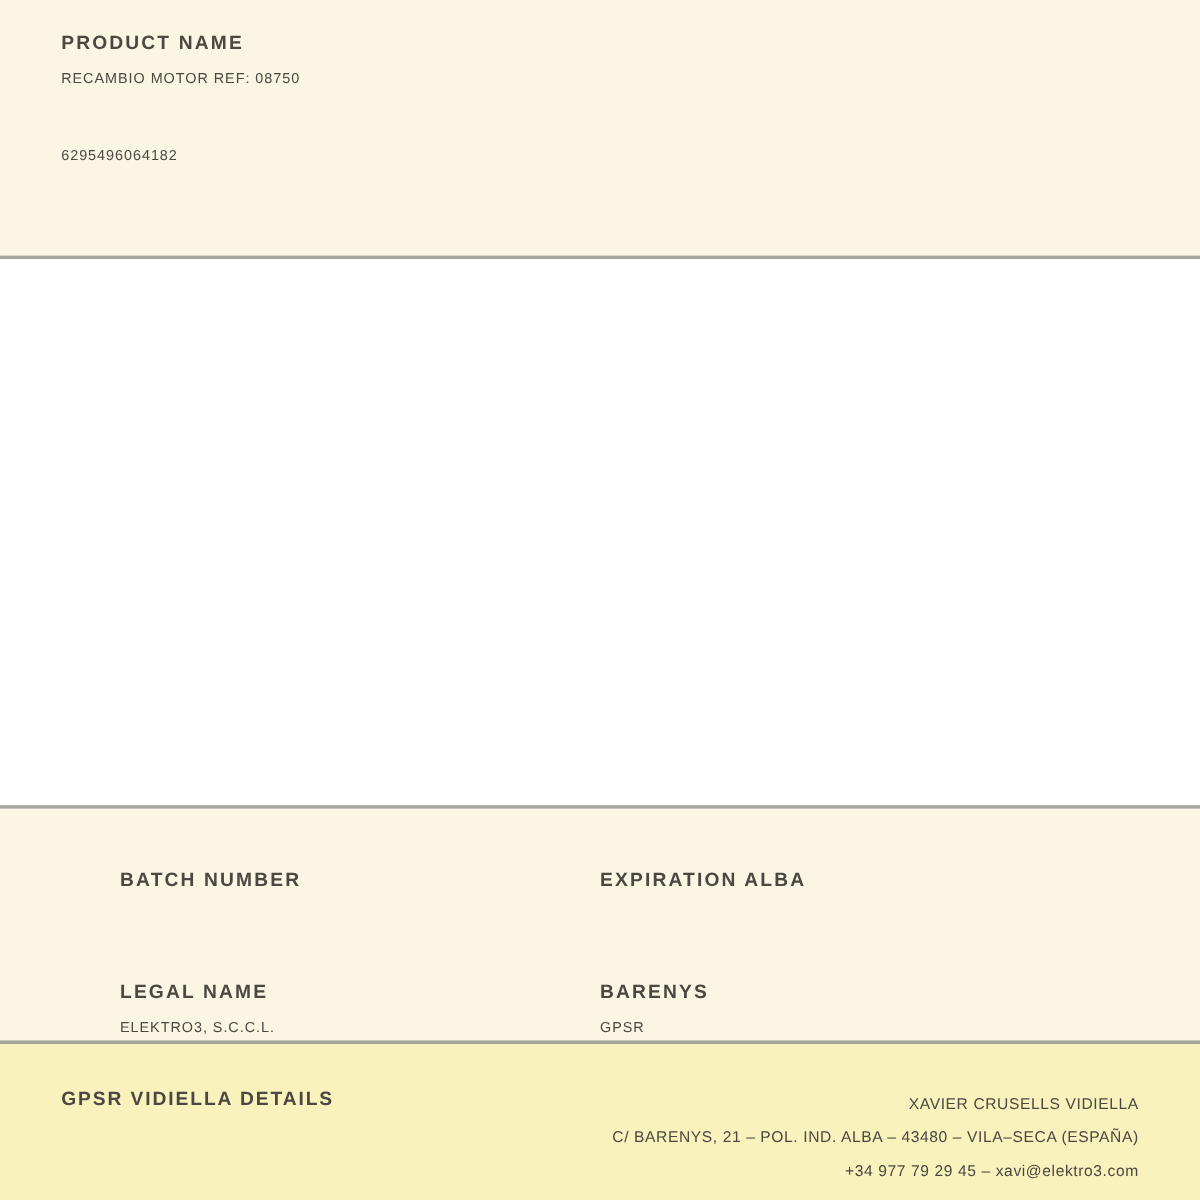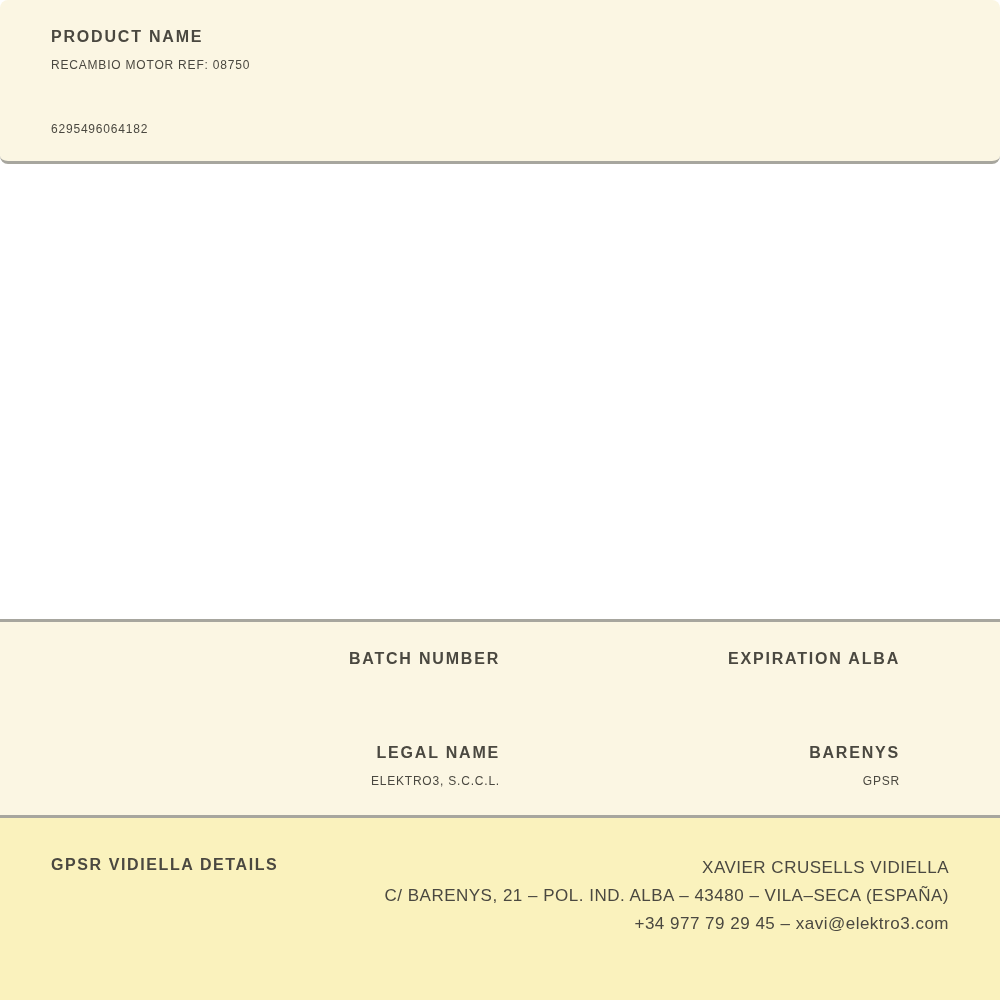--- a/index.html
+++ b/index.html
@@ -13,24 +13,23 @@
     width: 1000px;
     height: 1000px;
     display: flex;
     flex-direction: column;
     overflow: hidden;
   }
 
   
   .section-product {
     background: #fbf6e3;
-    height: 164px;
+    height: 216px;
     padding: 26px 51px 0 51px;
     border-bottom: 3px solid #a7a69e;
-    border-radius: 8px;
   }
   .section-image {
     background: #ffffff;
     height: 458px;
     border-bottom: 3px solid #a7a69e;
   }
   .section-batch {
     background: #fbf6e3;
     height: 196px;
     padding: 26px 100px 0 100px;
@@ -58,30 +57,31 @@
     line-height: 26px;
     margin-top: 4px;
   }
   .field { margin-bottom: 38px; }
 
   
   .batch-grid {
     display: grid;
     grid-template-columns: 1fr 1fr;
     grid-row-gap: 42px;
-    text-align: right;
+    text-align: left;
+    margin-top: 23px;
   }
   .batch-cell .field-label { display: block; }
   .batch-cell .field-value { min-height: 26px; }
 
   
   .gpsr-left .field-label { letter-spacing: 1.6px; }
   .gpsr-right {
     text-align: right;
-    font-size: 17px;
+    font-size: 13px;
     letter-spacing: 0.5px;
     line-height: 28px;
   }
 </style>
 </head>
 <body>
 
 <div class="page">
 
   <div class="section-product">

